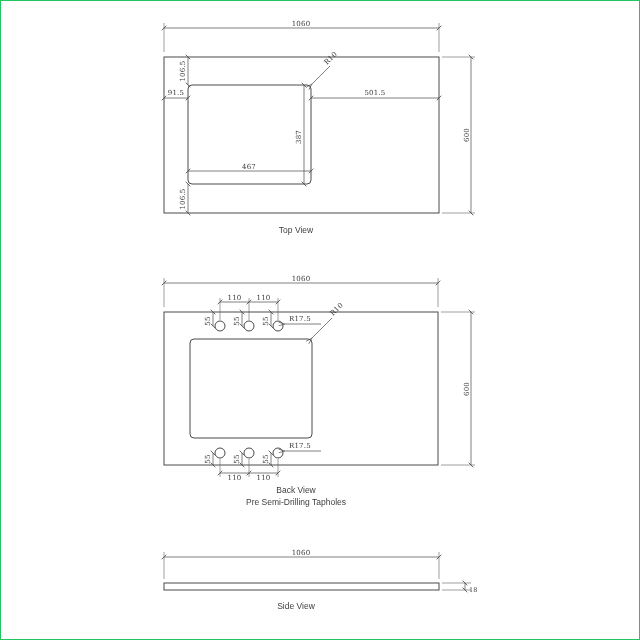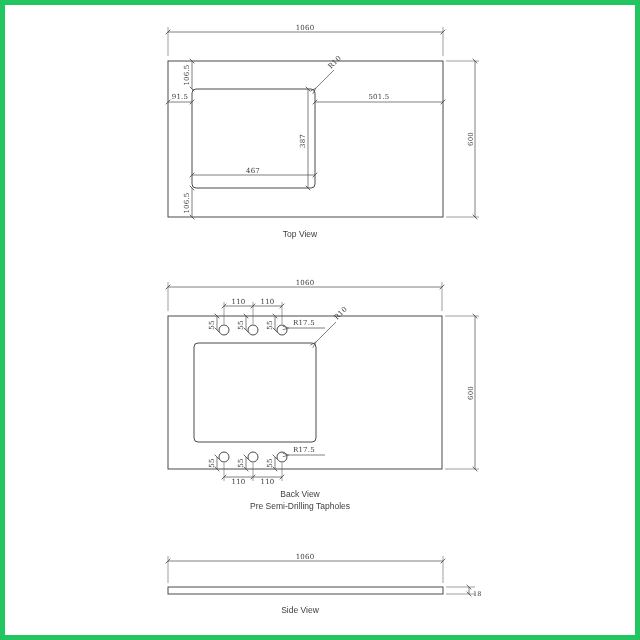--- a/index.html
+++ b/index.html
@@ -1,18 +1,18 @@
 <!DOCTYPE html>
 <html><head>
 <meta charset="utf-8">
 <style>
   html,body{margin:0;padding:0;background:#fff;}
   .sheet{
     position:relative;width:640px;height:640px;background:#fff;
-    box-sizing:border-box;border:5px solid #22c55e;overflow:hidden;
+    box-sizing:border-box;border:1px solid #22c55e;overflow:hidden;
     font-family:"Liberation Sans",sans-serif;
   }
   svg{position:absolute;left:0;top:0;}
   .ol{fill:none;stroke:#4a4a4a;stroke-width:1;}
   .hole{fill:#ffffff;stroke:#4a4a4a;stroke-width:1;}
   .dl{fill:none;stroke:#565656;stroke-width:0.75;}
   .xl{fill:none;stroke:#5e5e5e;stroke-width:0.6;}
   .dim-text{font-family:"DejaVu Serif","Liberation Serif",serif;font-size:7px;fill:#3a3a3a;letter-spacing:0.2px;}
   .dim-sm{font-family:"DejaVu Serif","Liberation Serif",serif;font-size:6.5px;fill:#3a3a3a;}
   .lbl{font-family:"Liberation Sans",sans-serif;font-size:8.5px;fill:#404040;}

